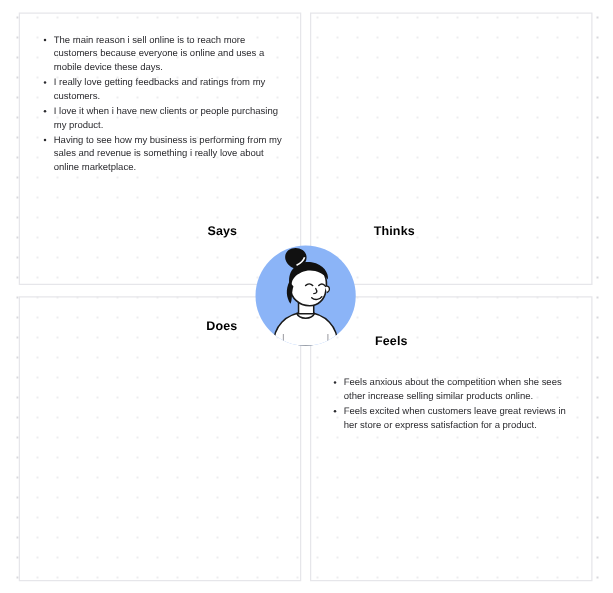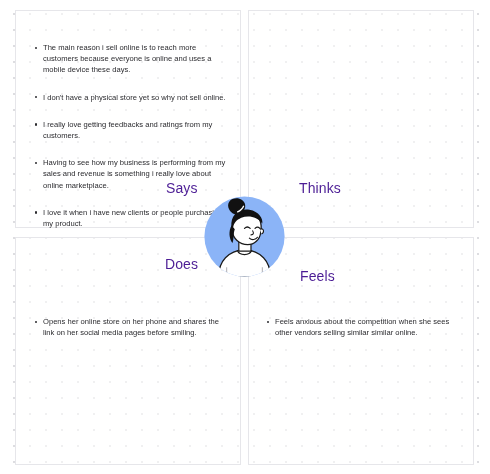--- a/index.html
+++ b/index.html
@@ -42,44 +42,43 @@
     position: absolute;
     list-style: none;
     font-size: 7.6px;
     line-height: 11.2px;
     color: #2b2b2f;
   }
   .bullets li {
     position: relative;
     padding-left: 9px;
     margin-bottom: 0.5px;
-    margin-top: 16px;
   }
   .bullets li::before {
     content: "";
     position: absolute;
     left: 1px;
     top: 4.6px;
     width: 2.1px;
     height: 2.1px;
     border-radius: 50%;
     background: #2b2b2f;
   }
 
   #list-says   { left: 34px;  top: 26px;  width: 192px; }
   #list-thinks { left: 266px; top: 26px;  width: 186px; }
   #list-does   { left: 34px;  top: 300px; width: 192px; }
   #list-feels  { left: 266px; top: 300px; width: 188px; }
 
   
   .qlabel {
     position: absolute;
-    font-size: 14px;
-    font-weight: normal;
-    color: #4c1d95;
+    font-size: 10px;
+    font-weight: bold;
+    color: #000000;
     letter-spacing: 0.1px;
     white-space: nowrap;
   }
   #label-says   { left: 166px; top: 180px; }
   #label-thinks { left: 299px; top: 180px; }
   #label-does   { left: 165px; top: 256px; }
   #label-feels  { left: 300px; top: 268px; }
 
   
   #avatar {
@@ -95,38 +94,37 @@
 
 <div id="canvas">
 
   <div class="panel" id="panel-says"></div>
   <div class="panel" id="panel-thinks"></div>
   <div class="panel" id="panel-does"></div>
   <div class="panel" id="panel-feels"></div>
 
   <ul class="bullets" id="list-says">
       <li>The main reason i sell online is to reach more customers because everyone is online and uses a mobile device these days.</li>
-      <li>I don't have a physical store yet so why not sell online.</li>
       <li>I really love getting feedbacks and ratings from my customers.</li>
+      <li>I love it when i have new clients or people purchasing my product.</li>
       <li>Having to see how my business is performing from my sales and revenue  is something i really love about online marketplace.</li>
-      <li>I love it when i have new clients or people purchasing my product.</li>
     </ul>
   <div class="qlabel" id="label-says">Says</div>
 
   <ul class="bullets" id="list-thinks">
     </ul>
   <div class="qlabel" id="label-thinks">Thinks</div>
 
   <ul class="bullets" id="list-does">
-      <li>Opens her online store on her phone and shares the link on her social media pages before smiling.</li>
     </ul>
   <div class="qlabel" id="label-does">Does</div>
 
   <ul class="bullets" id="list-feels">
-      <li>Feels anxious about the competition when she sees other vendors selling similar similar online.</li>
+      <li>Feels anxious about the competition when she sees other increase selling similar products online.</li>
+      <li>Feels excited when customers leave great reviews in her store or express satisfaction for a product.</li>
     </ul>
   <div class="qlabel" id="label-feels">Feels</div>
 
   <div id="avatar">
     <svg viewBox="0 0 100 100" width="81" height="81">
       <defs>
         <clipPath id="circleClip">
             <circle cx="50" cy="50" r="49.5"></circle>
           </clipPath>
       </defs>

